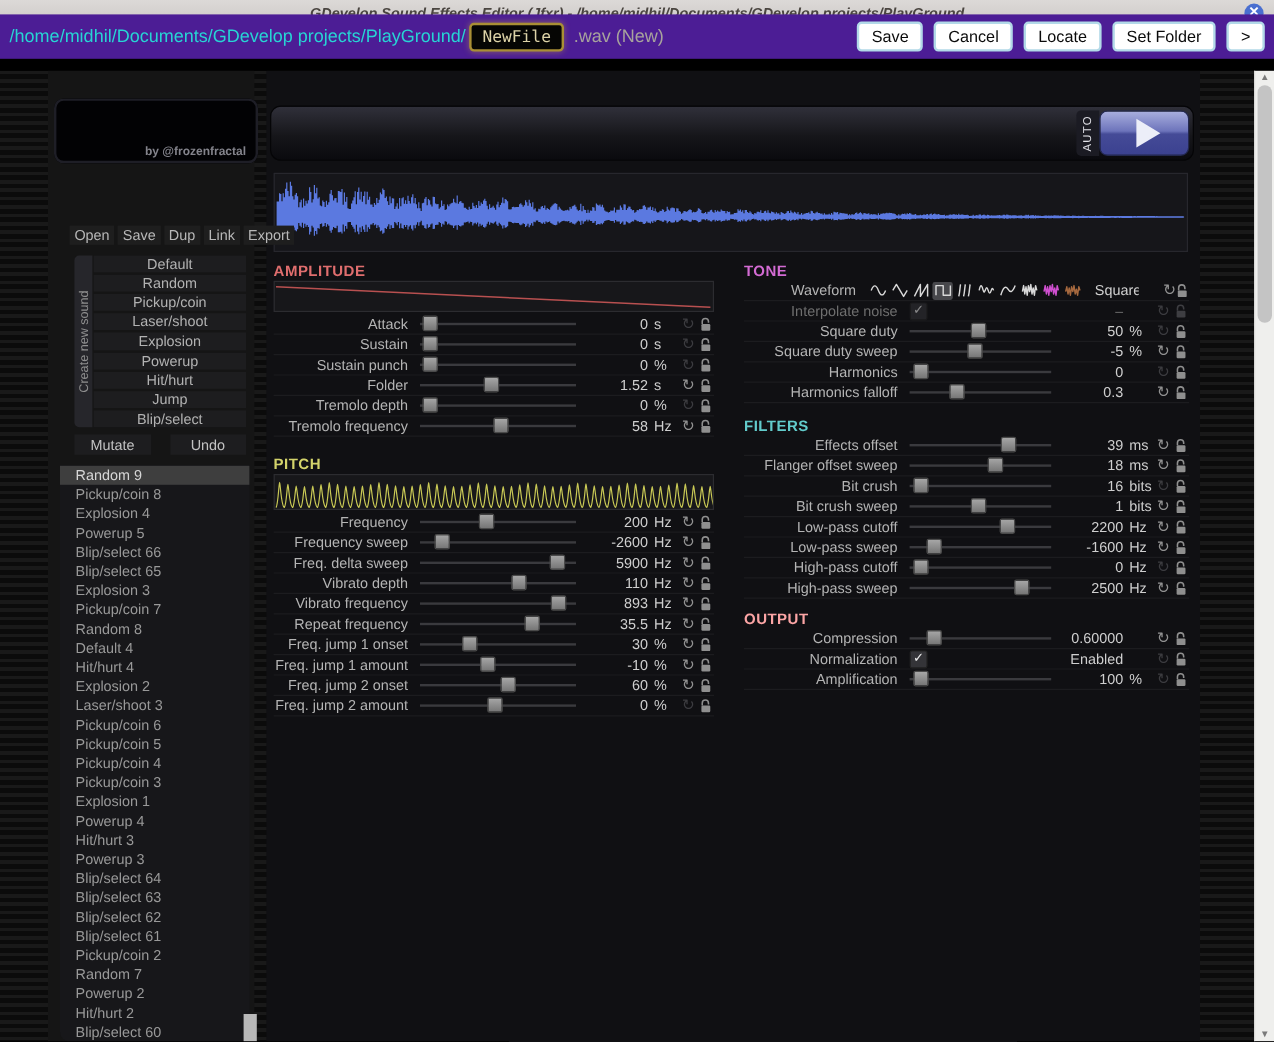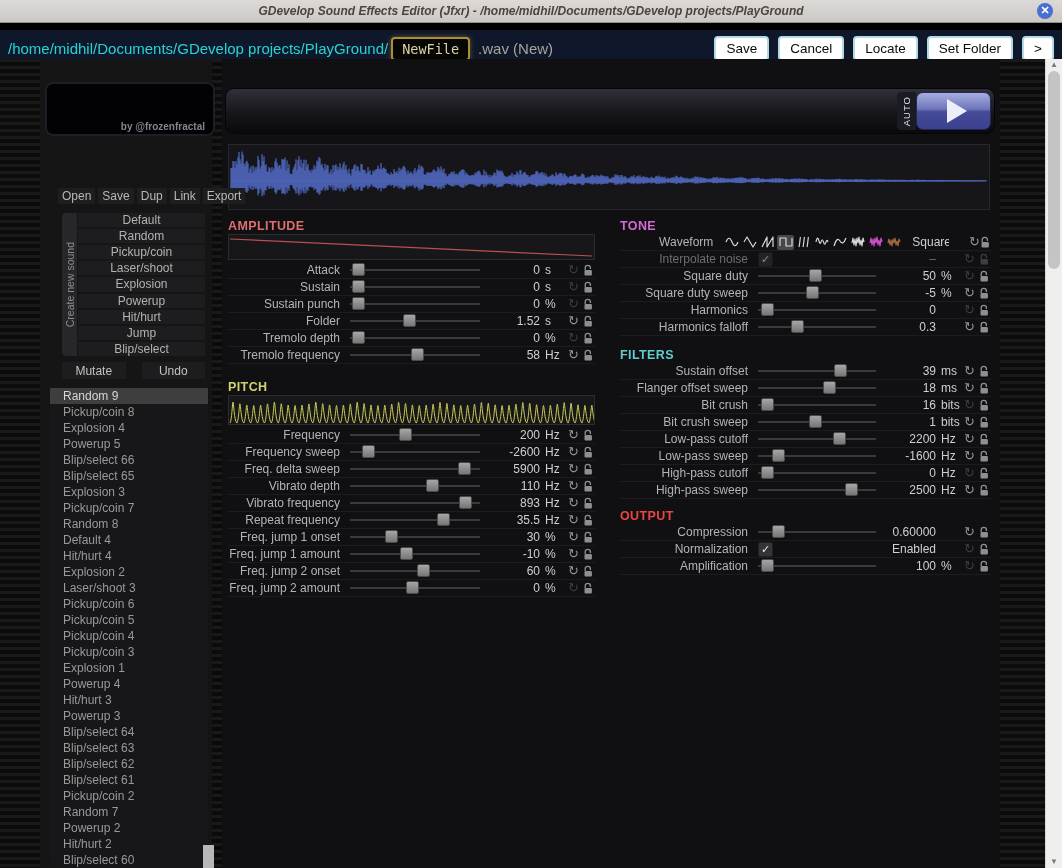--- a/index.html
+++ b/index.html
@@ -8,21 +8,21 @@
 
   
   .titlebar{position:absolute;top:0;left:0;right:0;height:22px;
             background:linear-gradient(#dcd9d7,#ccc8c6);
             display:flex;align-items:center;justify-content:center;border-bottom:1px solid #8f8f8f;}
   .titlebar .title{font-size:12px;font-style:italic;font-weight:bold;color:#4a4540;}
   .close-btn{position:absolute;right:9px;top:3px;width:16px;height:16px;border-radius:50%;
              background:#4a6fd0;color:#fff;font-size:11px;line-height:15px;text-align:center;font-weight:bold;cursor:default;}
 
   
-  .toolbar{position:absolute;top:30px;left:0;right:0;height:37px;background:#0f172a;
+  .toolbar{position:absolute;top:12px;left:0;right:0;height:37px;background:#4c1d95;
            display:flex;align-items:center;padding:0 8px;box-sizing:border-box;}
   .tb-path{color:#27d4d4;font-size:15px;white-space:nowrap;}
   .tb-input{margin-left:3px;background:#060604;border:2px solid #a98f35;border-radius:4px;
             box-shadow:0 0 5px rgba(200,170,60,.45);color:#ddd3a8;
             font-family:"DejaVu Sans Mono",monospace;font-size:13.5px;padding:2px 9px;}
   .tb-suffix{color:#a8a39d;font-size:15px;margin-left:8px;white-space:nowrap;}
   .tb-buttons{margin-left:auto;display:flex;gap:9px;}
   .tb-btn{background:#fff;border:2px solid #b2d9e8;border-radius:4px;color:#0a0a0a;
           font-size:13.5px;padding:3px 10px;font-family:inherit;white-space:nowrap;}
 
@@ -630,21 +630,21 @@
           <svg width="11" height="13" viewBox="0 0 11 13">
             <path d="M2.2,6 V4 a2.6,2.6 0 0 1 5.2,0 V5" fill="none" stroke="#8f8f8f" stroke-width="1.3"></path>
             <rect x="1.5" y="6" width="7.4" height="5.6" rx="1" fill="#8f8f8f"></rect>
           </svg>
         </span>
       </div>
     </div>
   <div class="panel rightcol" id="panel-filters" style="left:620px;top:348px;width:371px;">
       <div class="panel-header" style="color: rgb(98, 203, 203);">FILTERS</div>
       <div class="prow">
-        <span class="prow-label">Sustain offset</span>
+        <span class="prow-label">Effects offset</span>
         <div class="prow-slider">
           <div class="track"></div>
           <div class="handle" style="left: calc(72% - 9.36px);"></div>
         </div>
         <span class="prow-value">39</span>
         <span class="prow-unit">ms</span>
         <span class="prow-reset">↻</span>
         <span class="prow-lock">
           <svg width="11" height="13" viewBox="0 0 11 13">
             <path d="M2.2,6 V4 a2.6,2.6 0 0 1 5.2,0 V5" fill="none" stroke="#8f8f8f" stroke-width="1.3"></path>
@@ -759,21 +759,21 @@
         <span class="prow-reset">↻</span>
         <span class="prow-lock">
           <svg width="11" height="13" viewBox="0 0 11 13">
             <path d="M2.2,6 V4 a2.6,2.6 0 0 1 5.2,0 V5" fill="none" stroke="#8f8f8f" stroke-width="1.3"></path>
             <rect x="1.5" y="6" width="7.4" height="5.6" rx="1" fill="#8f8f8f"></rect>
           </svg>
         </span>
       </div>
     </div>
   <div class="panel rightcol" id="panel-output" style="left:620px;top:509px;width:371px;">
-      <div class="panel-header" style="color: #ef4444;">OUTPUT</div>
+      <div class="panel-header" style="color: #fca5a5;">OUTPUT</div>
       <div class="prow">
         <span class="prow-label">Compression</span>
         <div class="prow-slider">
           <div class="track"></div>
           <div class="handle" style="left: calc(13% - 1.69px);"></div>
         </div>
         <span class="prow-value">0.60000</span>
         <span class="prow-unit"></span>
         <span class="prow-reset">↻</span>
         <span class="prow-lock">

